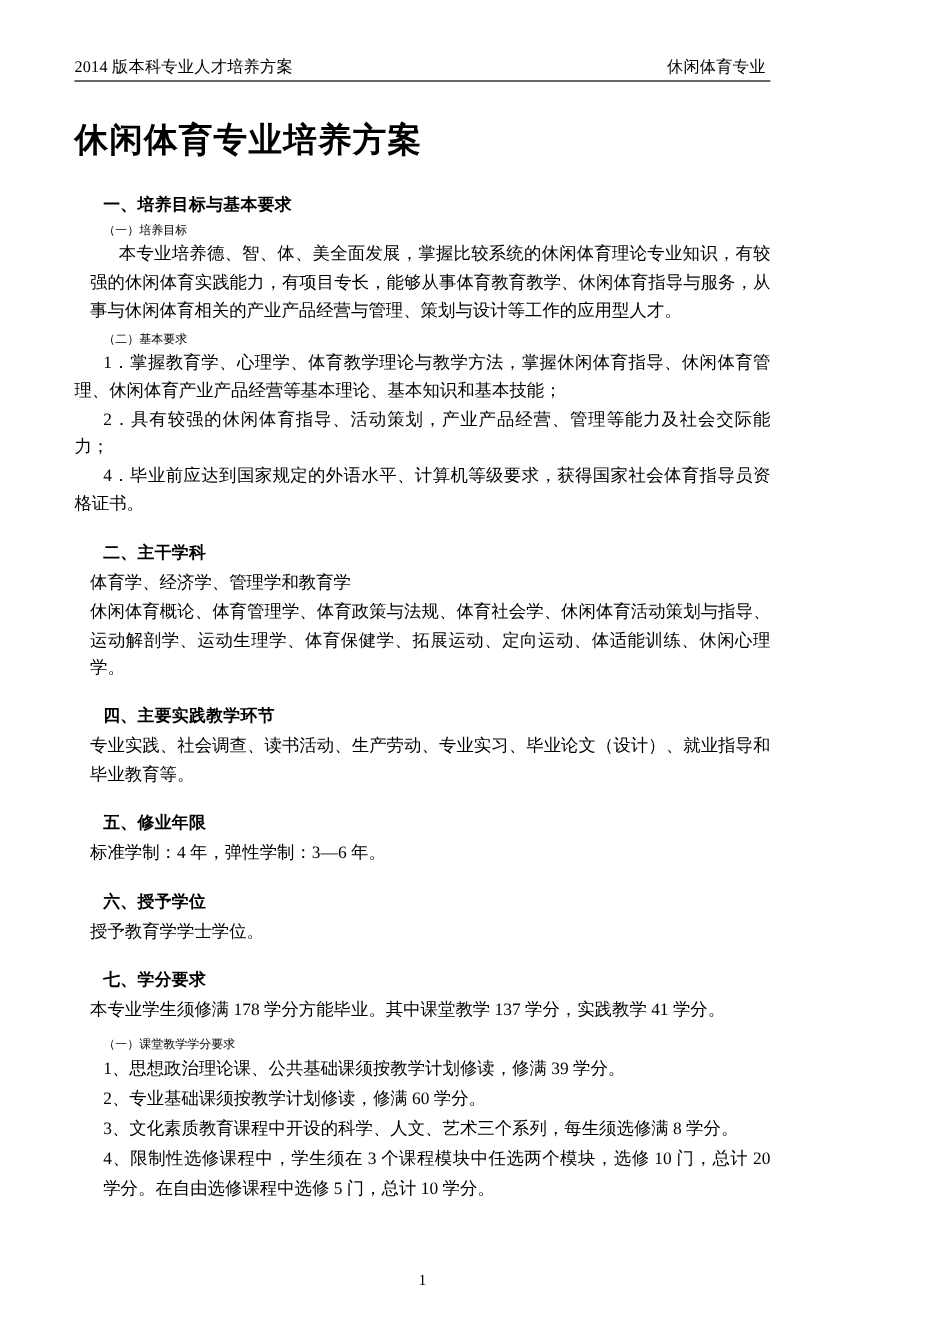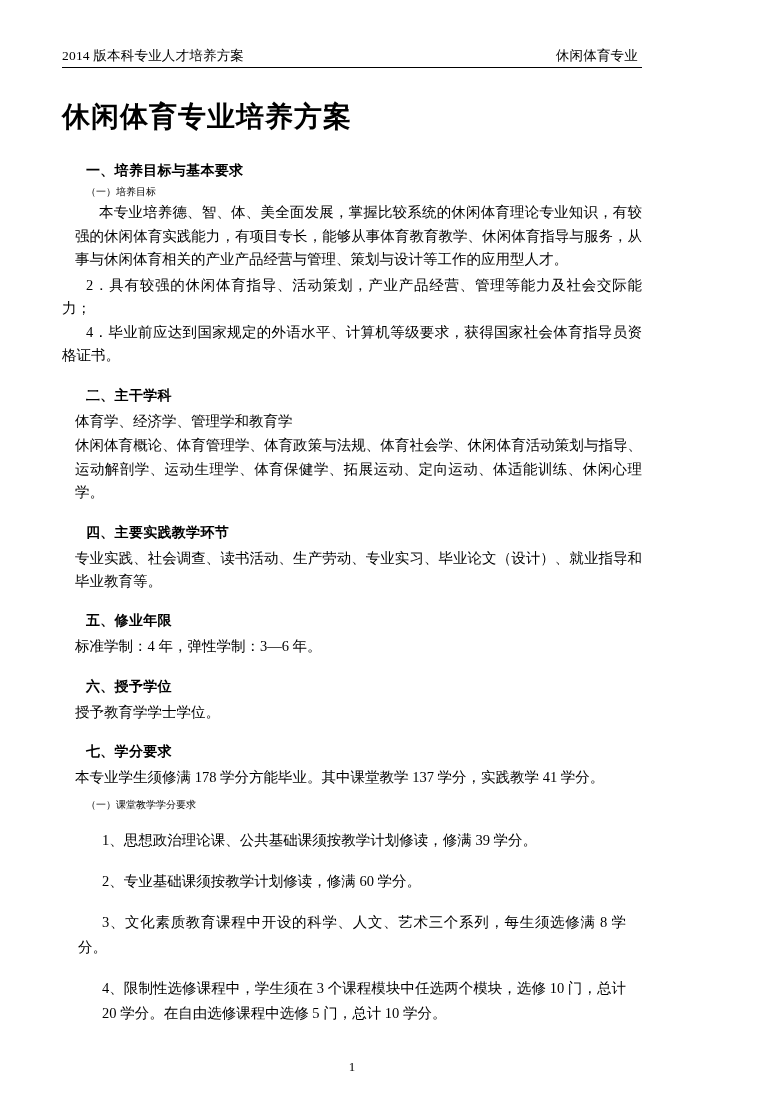--- a/index.html
+++ b/index.html
@@ -75,21 +75,21 @@
     text-indent: 24px;
     text-align: justify;
     text-justify: inter-ideograph;
   }
   .numbered-block {
     margin-top: 2px;
   }
   .credit-item {
     font-size: 14.5px;
     line-height: 1.72;
-    margin: 16px;
+    margin: 0;
     text-indent: 24px;
     text-align: justify;
     text-justify: inter-ideograph;
   }
   .credit-item.multi {
     padding-left: 24px;
     text-indent: 0;
   }
   .spacer-xs { height: 3px; }
 
@@ -111,21 +111,23 @@
   <div class="header">
     <span class="left">2014 版本科专业人才培养方案</span>
     <span class="right">休闲体育专业</span>
   </div>
 
   <div class="doc-title">休闲体育专业培养方案</div>
 
   <div class="section-heading">一、培养目标与基本要求</div>
   <p class="sub-heading">（一）培养目标</p>
   <p class="body indent2">本专业培养德、智、体、美全面发展，掌握比较系统的休闲体育理论专业知识，有较强的休闲体育实践能力，有项目专长，能够从事体育教育教学、休闲体育指导与服务，从事与休闲体育相关的产业产品经营与管理、策划与设计等工作的应用型人才。</p>
+  <p class="sub-heading">（二）基本要求</p>
   <div class="numbered-block">
+    <p class="list-item">1．掌握教育学、心理学、体育教学理论与教学方法，掌握休闲体育指导、休闲体育管理、休闲体育产业产品经营等基本理论、基本知识和基本技能；</p>
     <p class="list-item">2．具有较强的休闲体育指导、活动策划，产业产品经营、管理等能力及社会交际能力；</p>
     <p class="list-item">4．毕业前应达到国家规定的外语水平、计算机等级要求，获得国家社会体育指导员资格证书。</p>
   </div>
 
   <div class="section-heading">二、主干学科</div>
   <p class="body indent0">体育学、经济学、管理学和教育学</p>
 
   <p class="body indent0">休闲体育概论、体育管理学、体育政策与法规、体育社会学、休闲体育活动策划与指导、运动解剖学、运动生理学、体育保健学、拓展运动、定向运动、体适能训练、休闲心理学。</p>
 
   <div class="section-heading">四、主要实践教学环节</div>

